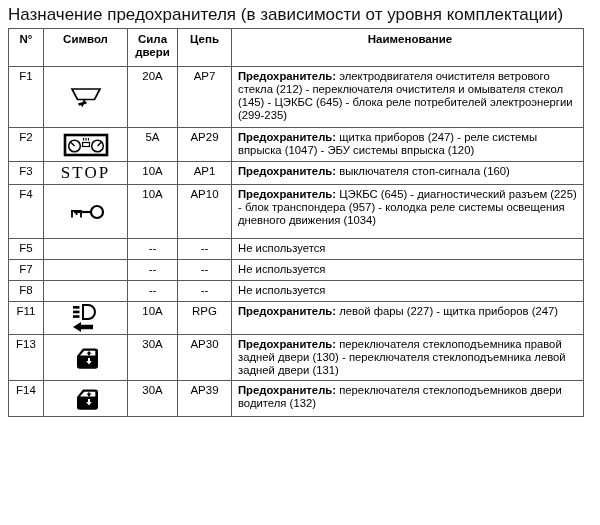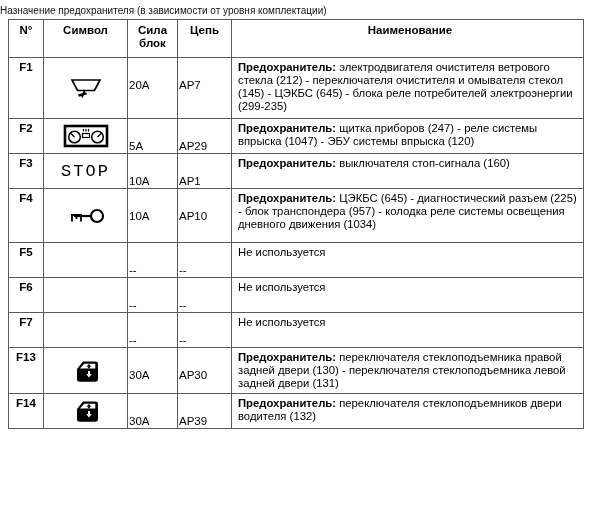--- a/index.html
+++ b/index.html
@@ -1,36 +1,36 @@
 <!DOCTYPE html>
 <html><head>
 <meta charset="utf-8">
 <style>
   html,body { margin:0; padding:0; }
   body {
     width:600px; height:525px; background:#fff; color:#000;
     font-family:"Liberation Sans", sans-serif; overflow:hidden;
   }
-  .title { font-size:10px; padding:5px 0 3px 0; color:#111; }
+  .title { font-size:17px; padding:5px 0 3px 8px; color:#111; }
   table { border-collapse:collapse; table-layout:fixed; margin-left:8px; width:575px; }
   th, td { border:1px solid #5a5a5a; overflow:hidden; }
   th {
     font-size:11.5px; font-weight:bold; vertical-align:top; padding-top:4px;
     text-align:center; line-height:13px;
   }
   th.h-name { text-align:center; padding-left:6px; }
   thead tr { height:38px; }
   col.c1 { width:35px; } col.c2 { width:84px; } col.c3 { width:50px; }
   col.c4 { width:54px; } col.c5 { width:352px; }
-  td.c-num  { font-weight:bold; font-size:11.5px; text-align:center; vertical-align:top; padding-top:3px; }
+  td.c-num  { font-weight:normal; font-size:11.5px; text-align:center; vertical-align:top; padding-top:3px; }
   td.c-sym  { text-align:center; vertical-align:middle; }
-  td.c-cur, td.c-cir { font-size:11.5px; text-align:left; vertical-align:top; padding-top:21px; }
+  td.c-cur, td.c-cir { font-size:11.5px; text-align:center; vertical-align:top; padding-top:3px; }
   td.c-name { font-size:11.3px; line-height:13px; text-align:left; vertical-align:top; padding:3px 5px 3px 6px; }
   td.c-name b { font-weight:bold; }
-  .stop-text { font-family:Liberation Mono, monospace; font-size:17px; letter-spacing:2px; }
+  .stop-text { font-family:Liberation Serif, serif; font-size:17px; letter-spacing:2px; }
   .sym svg { display:block; margin:0 auto; }
   
   tbody tr:nth-child(1)  { height:61px; }
   tbody tr:nth-child(2)  { height:34px; }
   tbody tr:nth-child(3)  { height:21px; }
   tbody tr:nth-child(4)  { height:54px; }
   tbody tr:nth-child(5), tbody tr:nth-child(6),
   tbody tr:nth-child(7), tbody tr:nth-child(8) { height:21px; }
   tbody tr:nth-child(9)  { height:31px; }
   tbody tr:nth-child(10) { height:36px; }
@@ -49,21 +49,21 @@
         <col class="c1">
         <col class="c2">
         <col class="c3">
         <col class="c4">
         <col class="c5">
       </colgroup>
     <thead>
       <tr>
         <th>N°</th>
         <th>Символ</th>
-        <th>Сила блок</th>
+        <th>Сила двери</th>
         <th>Цепь</th>
         <th class="h-name">Наименование</th>
       </tr>
     </thead>
     <tbody id="fuse-rows">
         <tr>
     <td class="c-num">F1</td>
     <td class="c-sym"><span class="sym"><svg width="34" height="23" viewBox="0 0 34 23">
                 <path d="M3 3 H31 L25.5 13.5 H8.5 Z" fill="none" stroke="#000" stroke-width="1.7"></path>
                 <path d="M15.5 13.5 L13 20.5" stroke="#000" stroke-width="1.7"></path>
@@ -107,32 +107,45 @@
     <td class="c-name"><b class="pfx">Предохранитель:</b><span class="dsc"> ЦЭКБС (645) - диагностический разъем (225) - блок транспондера (957) - колодка реле системы освещения дневного движения (1034)</span></td>
   </tr>
         <tr>
     <td class="c-num">F5</td>
     <td class="c-sym"></td>
     <td class="c-cur">--</td>
     <td class="c-cir">--</td>
     <td class="c-name"><b class="pfx"></b><span class="dsc">Не используется</span></td>
   </tr>
         <tr>
-    <td class="c-num">F6</td>
+    <td class="c-num">F7</td>
     <td class="c-sym"></td>
     <td class="c-cur">--</td>
     <td class="c-cir">--</td>
     <td class="c-name"><b class="pfx"></b><span class="dsc">Не используется</span></td>
   </tr>
         <tr>
-    <td class="c-num">F7</td>
+    <td class="c-num">F8</td>
     <td class="c-sym"></td>
     <td class="c-cur">--</td>
     <td class="c-cir">--</td>
     <td class="c-name"><b class="pfx"></b><span class="dsc">Не используется</span></td>
+  </tr>
+        <tr>
+    <td class="c-num">F11</td>
+    <td class="c-sym"><span class="sym"><svg width="28" height="30" viewBox="0 0 28 30">
+                <rect x="1" y="3" width="6.5" height="2.7" fill="#000"></rect>
+                <rect x="1" y="7.6" width="6.5" height="2.7" fill="#000"></rect>
+                <rect x="1" y="12.2" width="6.5" height="2.7" fill="#000"></rect>
+                <path d="M11 2 H16 A7 7 0 0 1 16 16 H11 Z" fill="none" stroke="#000" stroke-width="2"></path>
+                <path d="M1 24 L9 19 V21.8 H21 V26.2 H9 V29 Z" fill="#000"></path>
+              </svg></span></td>
+    <td class="c-cur">10A</td>
+    <td class="c-cir">RPG</td>
+    <td class="c-name"><b class="pfx">Предохранитель:</b><span class="dsc"> левой фары (227) - щитка приборов (247)</span></td>
   </tr>
         <tr>
     <td class="c-num">F13</td>
     <td class="c-sym"><span class="sym"><svg width="32" height="28" viewBox="0 0 32 28">
                 <path d="M7 12 L13 4.5 H25 C27.5 4.5 28 5.2 28 7.5 V21.5 C28 24 27.3 24.7 25 24.7 H10 C7.6 24.7 7 24 7 21.8 Z" fill="#000"></path>
                 <path d="M10 11.5 L14.2 6.8 H25.3 V11.5 Z" fill="#fff"></path>
                 <path d="M19 7 L21.5 9.8 H20 V11.2 H18 V9.8 H16.5 Z" fill="#000"></path>
                 <path d="M18 14 H20 V17 H21.8 L19 20.4 L16.2 17 H18 Z" fill="#fff"></path>
               </svg></span></td>
     <td class="c-cur">30A</td>

